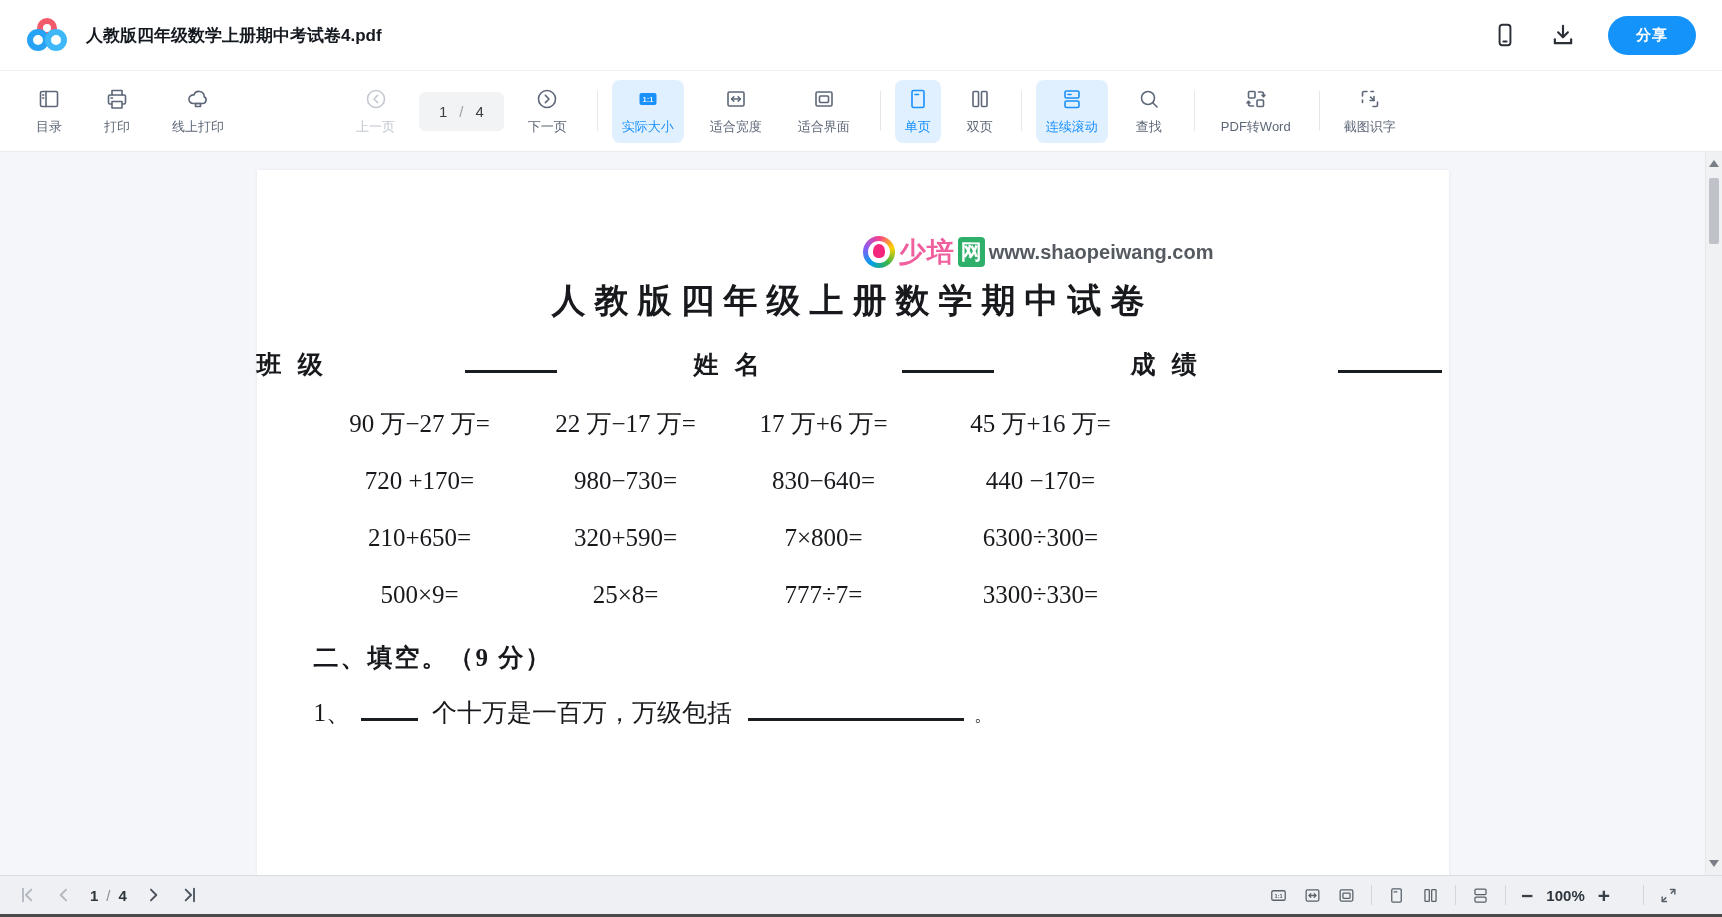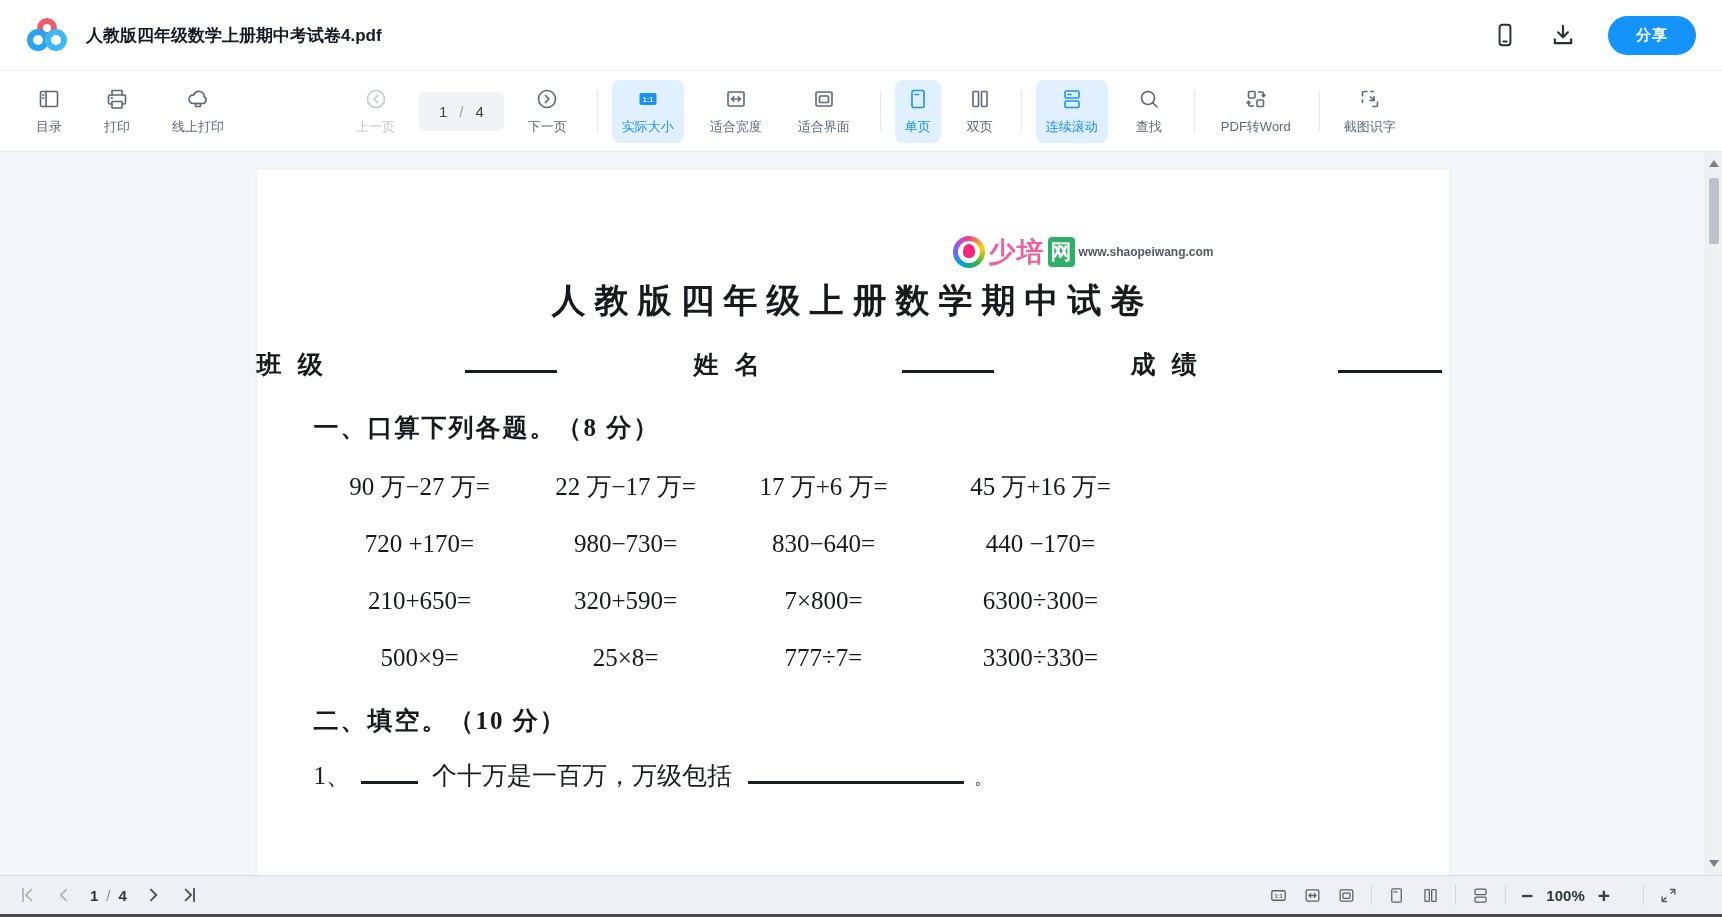--- a/index.html
+++ b/index.html
@@ -47,21 +47,21 @@
   .brand-row { display:flex; justify-content:flex-end; padding-right:235px; align-items:center; height:40px; }
   .brand-badge { display:flex; align-items:center; font-family:"Liberation Sans",sans-serif; }
   .brand-circle { width:32px; height:32px; border-radius:50%;
     background:conic-gradient(#f5408c,#ffd200,#35b34a,#00a0e9,#8b5cf6,#f5408c); position:relative; margin-right:4px; }
   .brand-circle::after { content:""; position:absolute; inset:5px; background:#fff; border-radius:50%; }
   .brand-circle::before { content:""; position:absolute; left:10px; top:8px; width:12px; height:14px;
     background:#f5277c; border-radius:50% 50% 40% 40%; z-index:1; }
   .brand-zi1 { font-size:27px; font-weight:bold; color:#f0609e; letter-spacing:1px; }
   .brand-wang { font-size:21px; font-weight:bold; color:#fff; background:#2fb06a; border-radius:4px;
     padding:1px 3px; margin-left:3px; }
-  .brand-url { font-size:12px; color:#555a60; margin-left:4px; font-weight:bold; }
+  .brand-url { font-size:20px; color:#555a60; margin-left:4px; font-weight:bold; }
 
   .paper-title { text-align:center; font-size:34px; font-weight:bold; letter-spacing:9px; margin-top:6px; }
 
   .fields-row { display:flex; justify-content:space-between; align-items:baseline; margin-top:24px;
     font-size:25px; font-weight:bold; letter-spacing:5px; }
   .blank { display:inline-block; border-bottom:3px solid #1a1d21; }
   .fields-row .blank { width:92px; height:0.9em; margin:0 6px; }
   .fields-row .blank.last { width:104px; }
 
   .sec-heading { font-size:25px; font-weight:bold; margin:30px 0 0 57px; letter-spacing:2px; }
@@ -284,21 +284,20 @@
 
         <div class="fields-row">
           <span>班 级</span>
             <span class="blank"></span>
           <span>姓 名</span>
             <span class="blank"></span>
           <span>成 绩</span>
             <span class="blank last"></span>
         </div>
 
-        <div class="sec-heading">一、口算下列各题。（8 分）</div>
 
         <div class="oral-grid">
           <div class="oral-row">
             <span class="c0">90 万−27 万=</span>
             <span class="c1">22 万−17 万=</span>
             <span class="c2">17 万+6 万=</span>
             <span class="c3">45 万+16 万=</span>
           </div>
           <div class="oral-row">
             <span class="c0">720 +170=</span>
@@ -313,21 +312,21 @@
             <span class="c3">6300÷300=</span>
           </div>
           <div class="oral-row">
             <span class="c0">500×9=</span>
             <span class="c1">25×8=</span>
             <span class="c2">777÷7=</span>
             <span class="c3">3300÷330=</span>
           </div>
         </div>
 
-        <div class="sec-heading" style="margin-top:18px">二、填空。（10 分）</div>
+        <div class="sec-heading" style="margin-top:18px">二、填空。（9 分）</div>
 
         <div class="fill-row">
           <span>1、</span>
           <span class="blank short"></span>
           <span>个十万是一百万，万级包括</span>
           <span class="blank long"></span>
           <span class="endmark">。</span>
         </div>
 
       </div>

